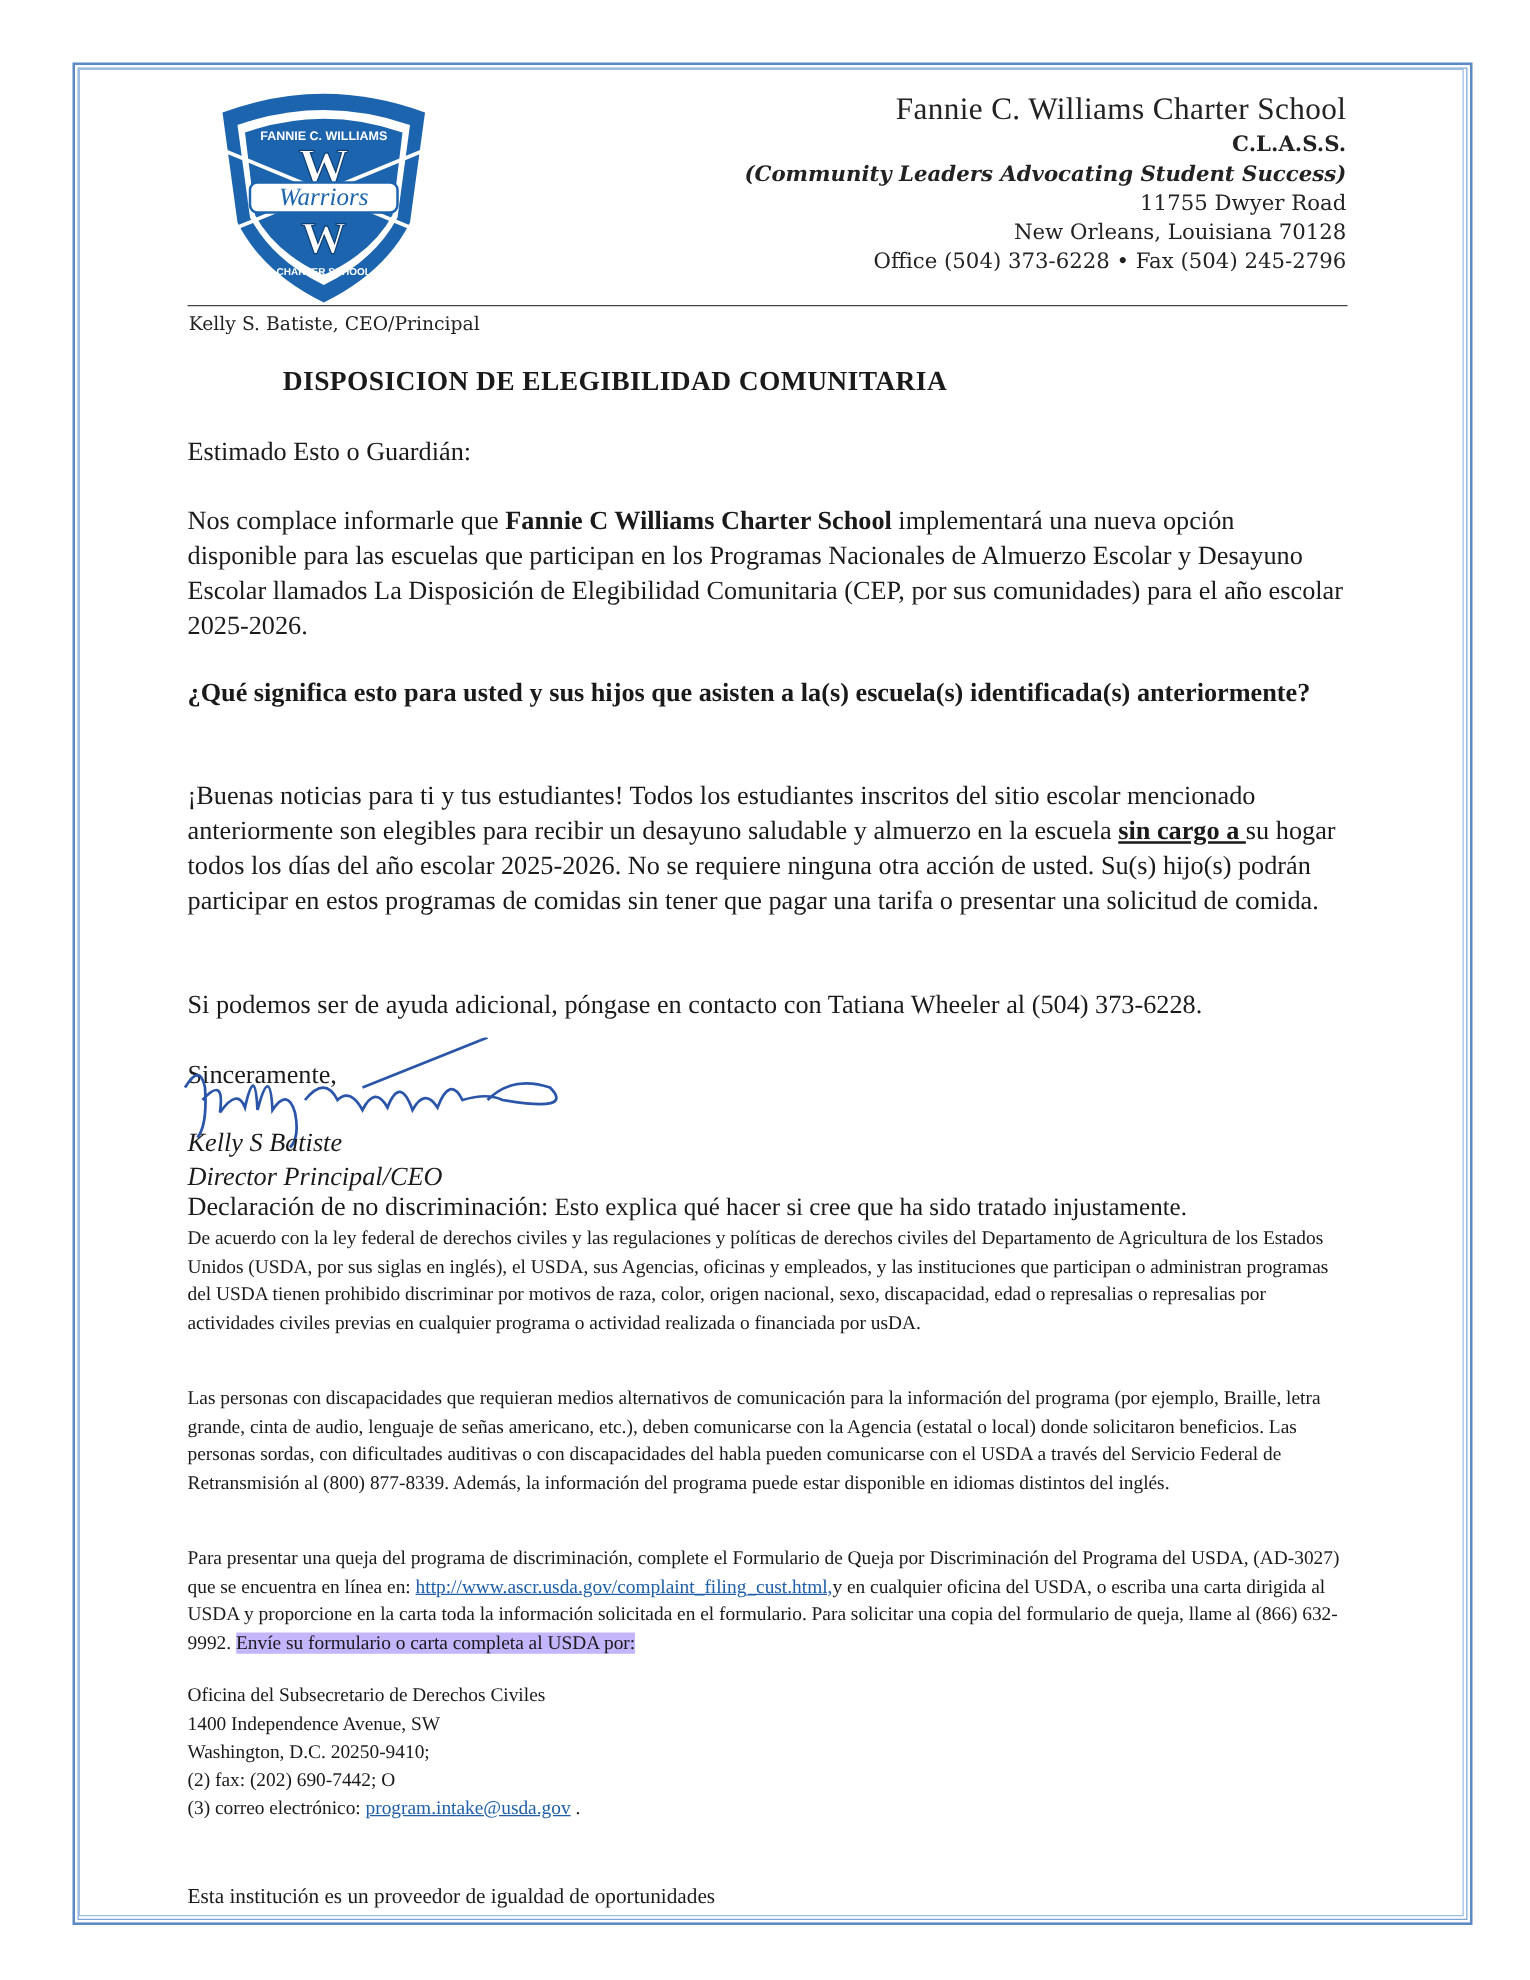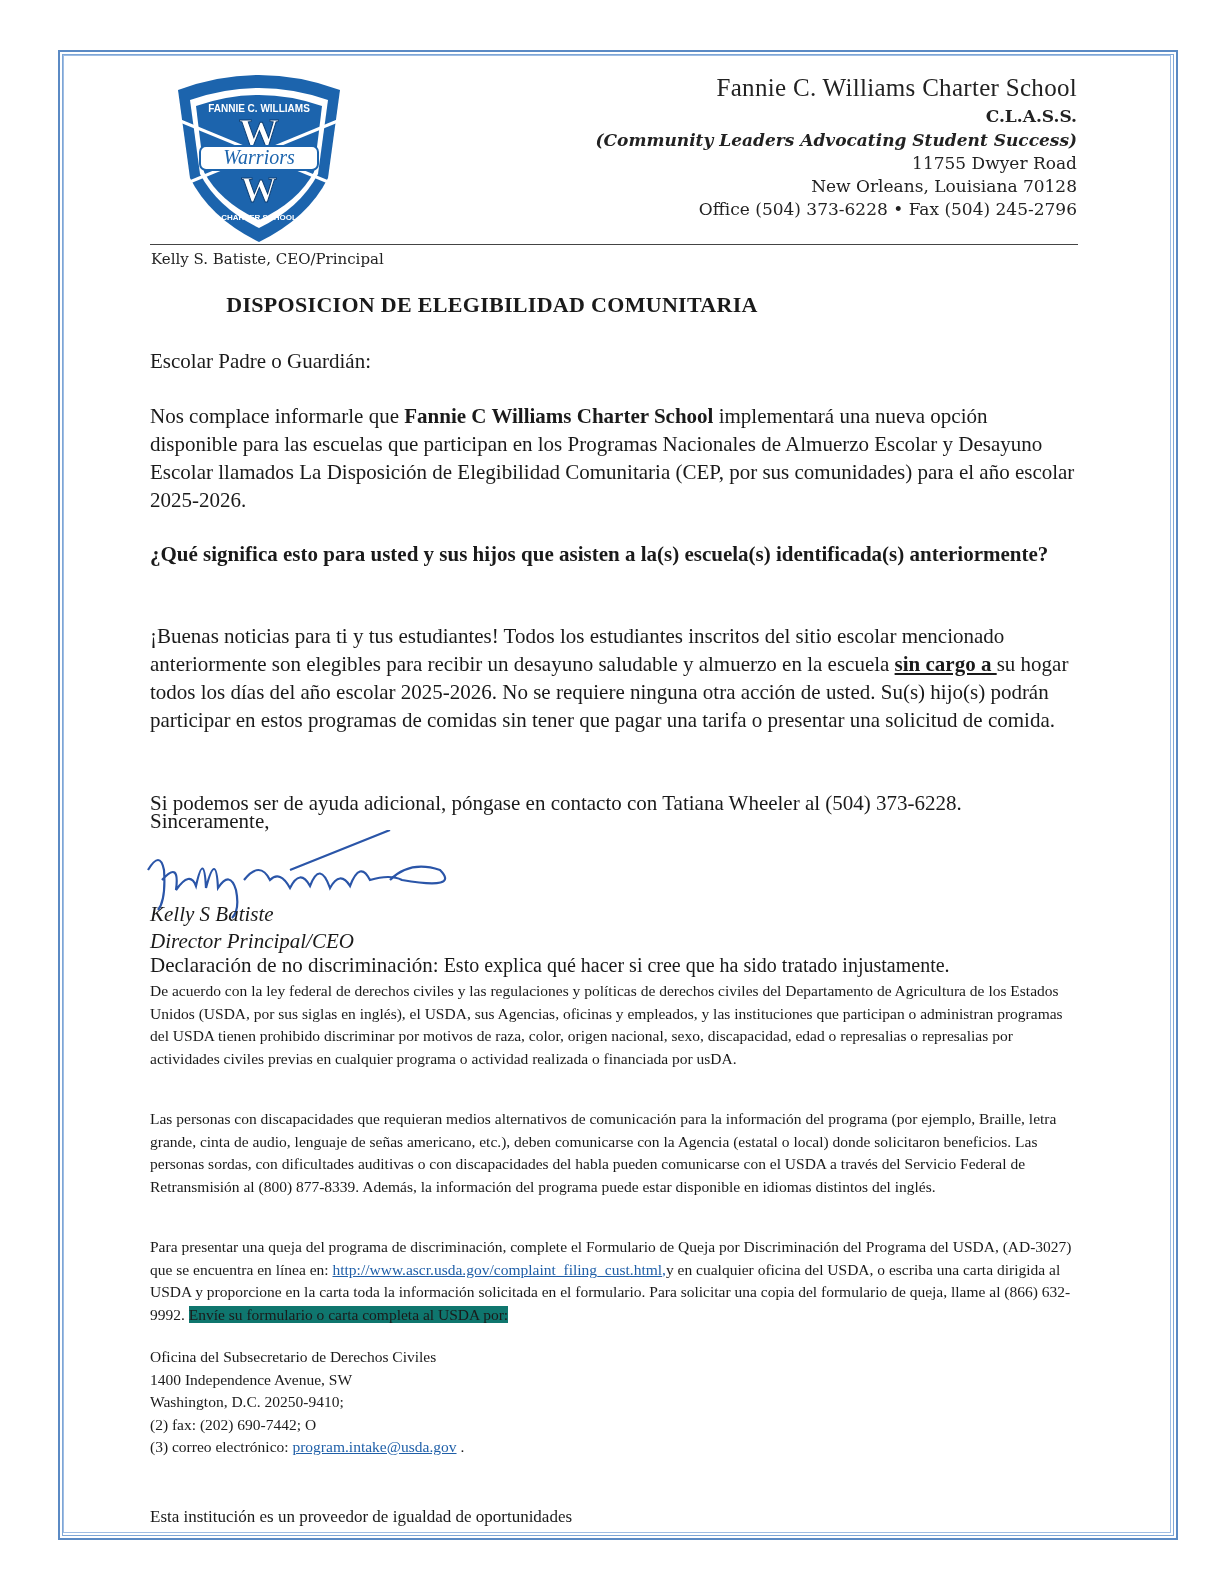--- a/index.html
+++ b/index.html
@@ -15,21 +15,21 @@
   .rule { position:absolute; left:150px; top:244px; width:928px; height:1px; background:#444; }
   .principal { position:absolute; left:151px; top:250px; font-size:15px; font-family:"DejaVu Serif", serif; color:#222; }
   .title { position:absolute; left:0; width:984px; top:292px; text-align:center; font-size:22px; font-weight:bold; letter-spacing:0.3px; }
   .text { position:absolute; left:150px; width:930px; font-size:21px; line-height:28px; }
   .bold { font-weight:bold; }
   .u { text-decoration:underline; font-weight:bold; }
   .sig { position:absolute; left:140px; top:830px; width:330px; height:90px; }
   .italic { font-style:italic; }
   .small { position:absolute; left:150px; width:935px; font-size:15.5px; line-height:22.5px; }
   .link { color:#1f5fa8; text-decoration:underline; }
-  .hl { background:#0f766e; }
+  .hl { background:#c4b5fd; }
   .decl-head { font-size:21px; font-weight:normal; }
   .decl-rest { font-size:20px; }
 </style>
 </head>
 <body>
 
 <div class="frame"></div>
 <div class="frame-inner"></div>
 
 <svg class="logo" viewBox="0 0 182 176">
@@ -53,35 +53,35 @@
   <div class="lh-line">11755 Dwyer Road</div>
   <div class="lh-line">New Orleans, Louisiana 70128</div>
   <div class="lh-line">Office (504) 373-6228 • Fax (504) 245-2796</div>
 </div>
 
 <div class="rule"></div>
 <div class="principal">Kelly S. Batiste, CEO/Principal</div>
 
 <div class="title">DISPOSICION DE ELEGIBILIDAD COMUNITARIA</div>
 
-<div class="text" style="top:347px;">Escolar Padre o Guardián:</div>
+<div class="text" style="top:347px;">Estimado Esto o Guardián:</div>
 
 <div class="text" style="top:402px;">
   <span>Nos complace informarle que </span><span class="bold">Fannie C Williams Charter School</span><span> implementará una nueva opción disponible para las escuelas que participan en los Programas Nacionales de Almuerzo Escolar y Desayuno Escolar llamados La Disposición de Elegibilidad Comunitaria (CEP, por sus comunidades) para el año escolar 2025-2026.</span>
 </div>
 
 <div class="text bold" style="top:540px;">¿Qué significa esto para usted y sus hijos que asisten a la(s) escuela(s) identificada(s) anteriormente?</div>
 
 <div class="text" style="top:622px;">
   <span>¡Buenas noticias para ti y tus estudiantes! Todos los estudiantes inscritos del sitio escolar mencionado anteriormente son elegibles para recibir un desayuno saludable y almuerzo en la escuela </span><span class="u">sin cargo a </span><span>su hogar todos los días del año escolar 2025-2026. No se requiere ninguna otra acción de usted. Su(s) hijo(s) podrán participar en estos programas de comidas sin tener que pagar una tarifa o presentar una solicitud de comida.</span>
 </div>
 
 <div class="text" style="top:789px;">Si podemos ser de ayuda adicional, póngase en contacto con Tatiana Wheeler al (504) 373-6228.</div>
 
-<div class="text" style="top:807px;">Sinceramente,</div>
+<div class="text" style="top:845px;">Sinceramente,</div>
 
 <svg class="sig" viewBox="0 0 330 90">
   <path d="M8 40 Q20 20 24 40 Q26 70 18 80 M22 50 Q40 30 36 60 Q50 40 56 56 Q64 20 66 58 Q76 20 78 58 Q90 40 96 60 Q100 80 92 88 M104 50 Q120 30 130 50 Q140 40 150 58 Q160 38 170 56 Q180 30 190 58 Q200 40 210 56 Q220 30 230 50 Q250 44 262 50 Q320 60 300 40 Q270 30 250 50 M150 40 L250 0" stroke="#2a55a8" stroke-width="2.2" fill="none"></path>
 </svg>
 
 <div class="text italic" style="top:900px;">Kelly S Batiste</div>
 <div class="text italic" style="top:927px;">Director Principal/CEO</div>
 
 <div class="small" style="top:954px;">
   <span class="decl-head">Declaración de no discriminación:</span><span class="decl-rest"> Esto explica qué hacer si cree que ha sido tratado injustamente.</span>

